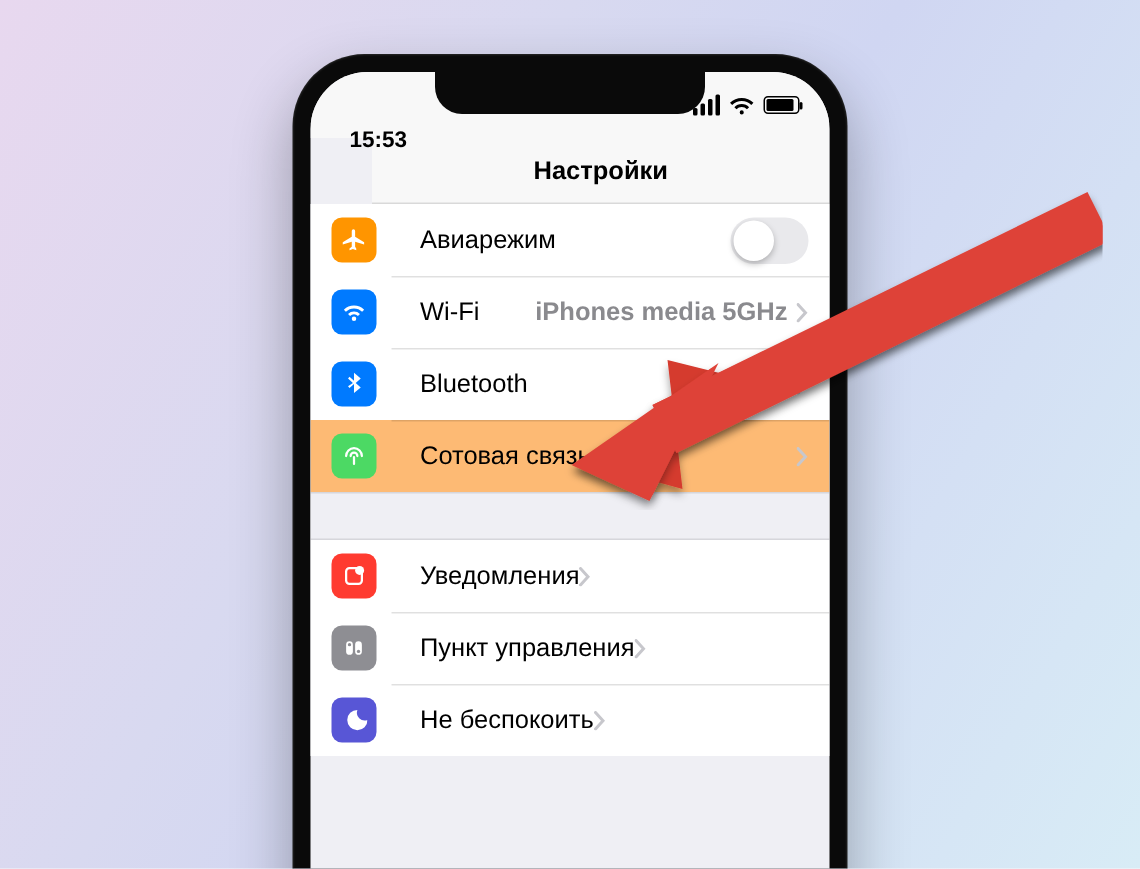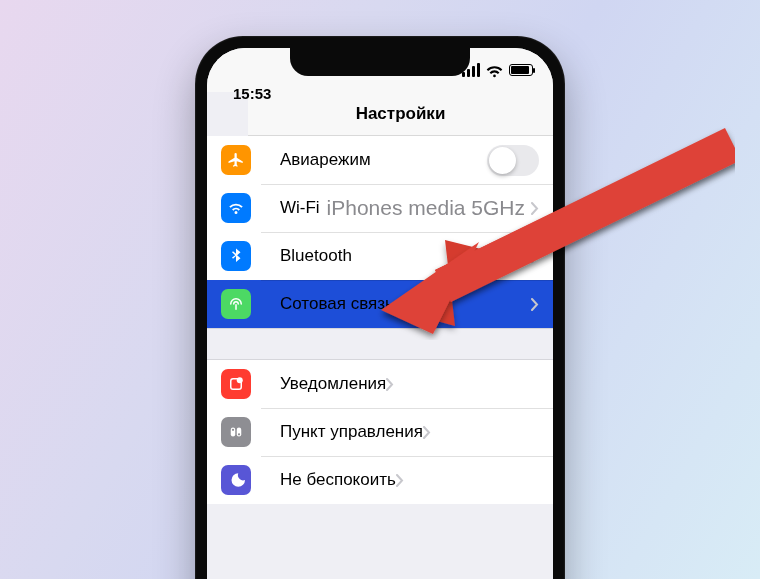--- a/index.html
+++ b/index.html
@@ -52,33 +52,33 @@
     display:flex; align-items:center; justify-content:center;
     font-size:17px; font-weight:600; color:#000;margin-left:41px;
   }
   .list { background:#fff; }
   .group-gap { height: 32px; background:#efeff4; border-top:1px solid rgba(0,0,0,.1); border-bottom:1px solid rgba(0,0,0,.1); }
   .row {
     display:flex; align-items:center; height:48px;
     padding:0 14px 0 14px; position:relative;
     background:#fff;
   }
-  .row.highlight { background:#1d4ed8; }
+  .row.highlight { background:#fdba74; }
   .row + .row::before {
     content:""; position:absolute; left:54px; right:0; top:0;
     height:1px; background:rgba(0,0,0,.12);
   }
   .icon {
     width:30px; height:30px; border-radius:7px; flex:0 0 30px;
     display:flex; align-items:center; justify-content:center;
     margin-right:14px;
   }
   .icon svg { width:18px; height:18px; }
   .label { font-size:17px; color:#000;margin-left:15px; }
-  .value { margin-left:auto; font-size:21px; color:#8a8a8e; padding-right:6px; }
+  .value { margin-left:auto; font-size:17px; color:#8a8a8e; padding-right:6px;font-weight:bold; }
   .chevron { width:8px; height:13px; flex:0 0 8px; }
   .chevron svg { display:block; }
   .toggle {
     margin-left:auto; width:52px; height:31px; border-radius:16px;
     background:#e9e9ec; position:relative;
   }
   .toggle::after {
     content:""; position:absolute; left:2px; top:2px;
     width:27px; height:27px; border-radius:50%; background:#fff;
     box-shadow:0 2px 4px rgba(0,0,0,.25);

